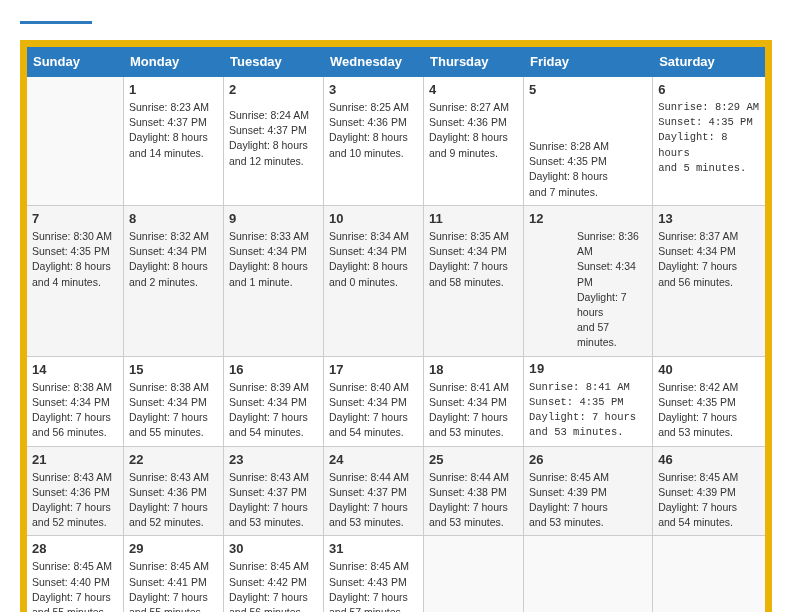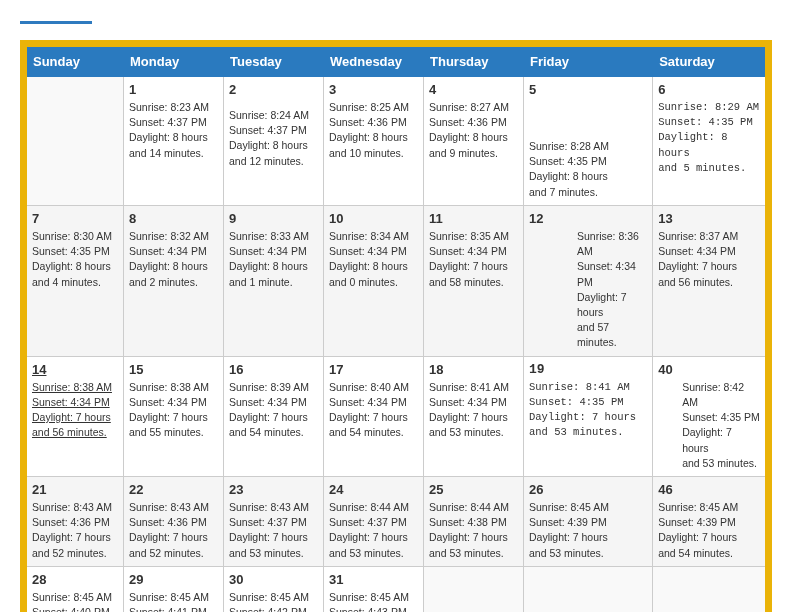--- a/index.html
+++ b/index.html
@@ -212,21 +212,21 @@
         </td>
         <td style="background: rgb(245, 245, 245);">
           <span class="day-num">13</span>
           <div class="day-info" style="white-space: pre-line;">Sunrise: 8:37 AM
 Sunset: 4:34 PM
 Daylight: 7 hours
 and 56 minutes.</div>
         </td>
       </tr>
       <tr>
-        <td style="background: rgb(255, 255, 255); text-decoration: underline;">
+        <td style="background: rgb(255, 255, 255);">
           <span class="day-num">14</span>
           <div class="day-info" style="white-space: pre-line;">Sunrise: 8:38 AM
 Sunset: 4:34 PM
 Daylight: 7 hours
 and 56 minutes.</div>
         </td>
         <td style="background: rgb(255, 255, 255);">
           <span class="day-num">15</span>
           <div class="day-info" style="white-space: pre-line;">Sunrise: 8:38 AM
 Sunset: 4:34 PM
@@ -256,21 +256,21 @@
         </td>
         <td style="background: rgb(255, 255, 255); font-family: Liberation Mono, monospace;">
           <span class="day-num">19</span>
           <div class="day-info" style="white-space: pre-line;">Sunrise: 8:41 AM
 Sunset: 4:35 PM
 Daylight: 7 hours
 and 53 minutes.</div>
         </td>
         <td style="background: rgb(255, 255, 255);">
           <span class="day-num">40</span>
-          <div class="day-info" style="white-space: pre-line; margin-left: 24px;">Sunrise: 8:42 AM
+          <div class="day-info" style="white-space: pre-line;">Sunrise: 8:42 AM
 Sunset: 4:35 PM
 Daylight: 7 hours
 and 53 minutes.</div>
         </td>
       </tr>
       <tr>
         <td style="background: rgb(245, 245, 245);">
           <span class="day-num">21</span>
           <div class="day-info" style="white-space: pre-line;">Sunrise: 8:43 AM
 Sunset: 4:36 PM

